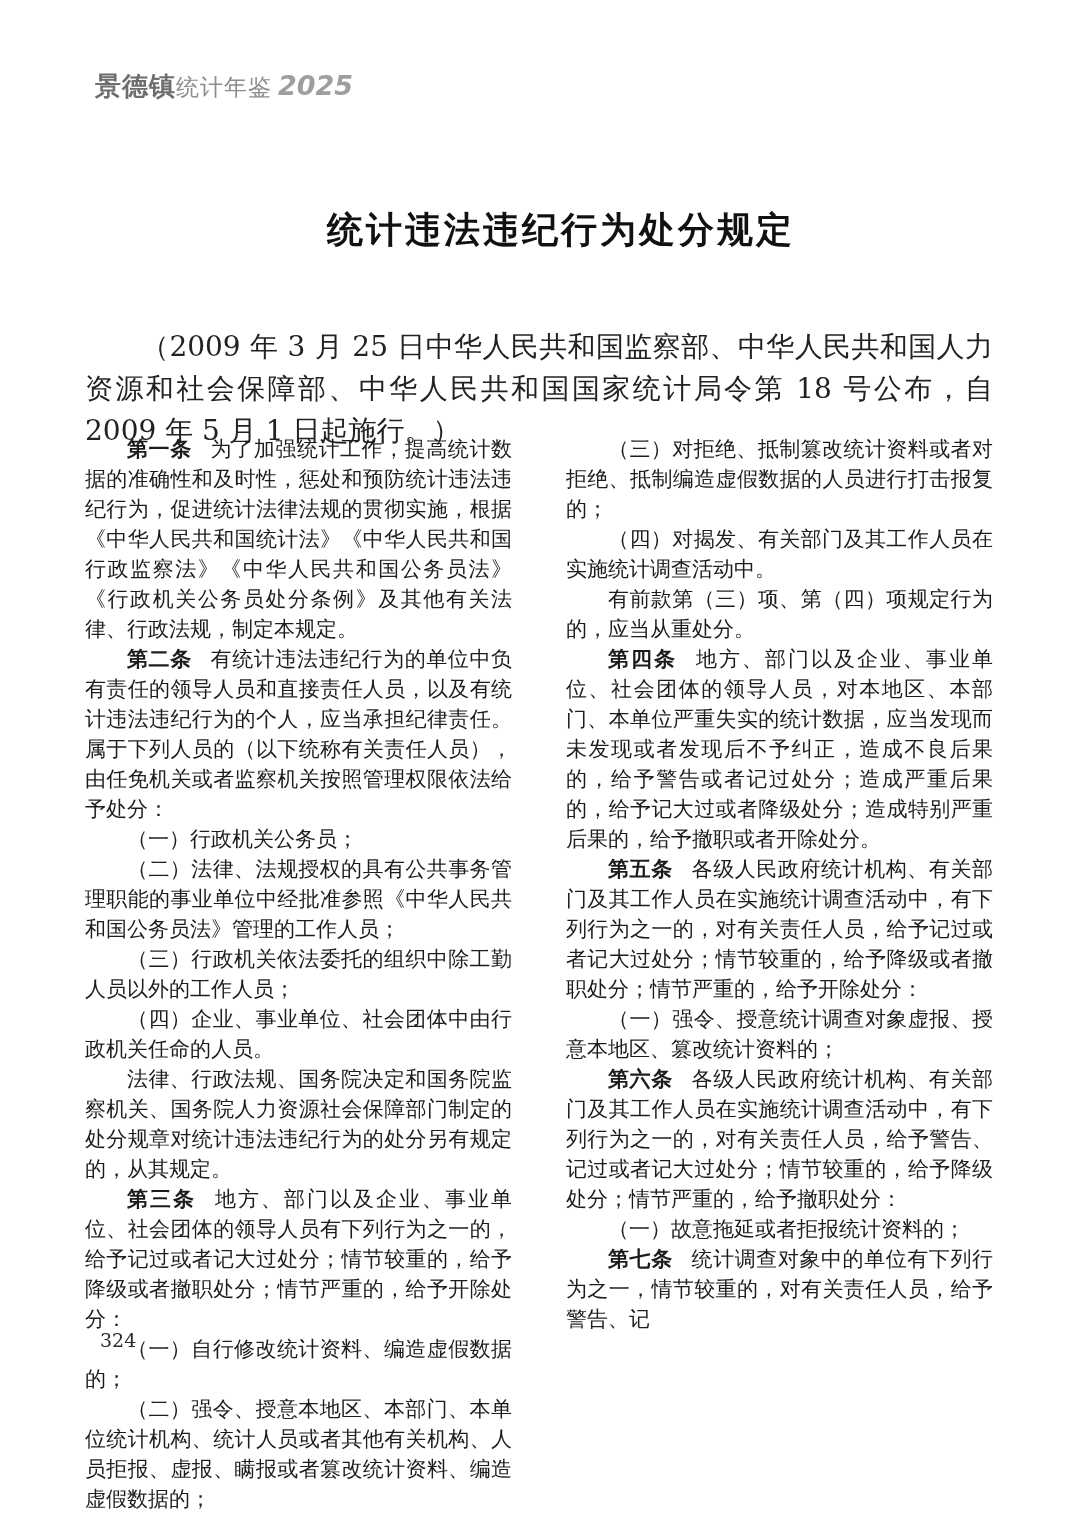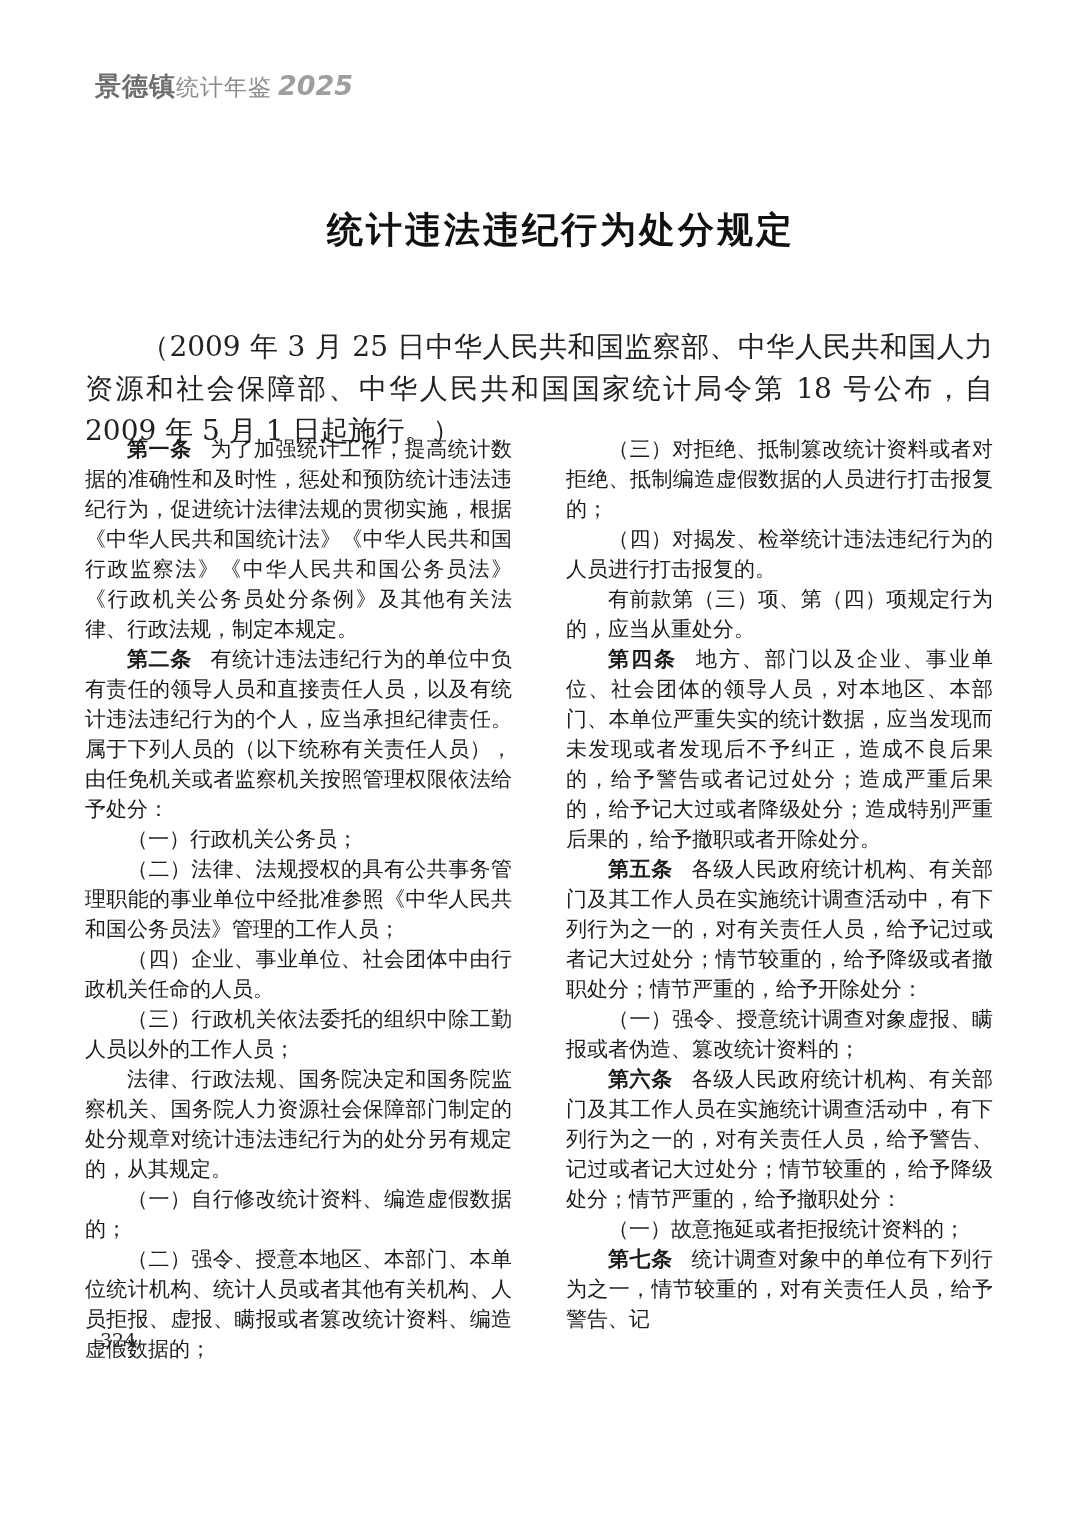--- a/index.html
+++ b/index.html
@@ -123,33 +123,34 @@
   <h1 class="doc-title">统计违法违纪行为处分规定</h1>
 
   <p class="intro">（2009 年 3 月 25 日中华人民共和国监察部、中华人民共和国人力资源和社会保障部、中华人民共和国国家统计局令第 18 号公布，自 2009 年 5 月 1 日起施行。）</p>
 
   <div class="columns">
     <div class="col" id="col-left">
         <p class="para"><span class="lead">第一条</span>为了加强统计工作，提高统计数据的准确性和及时性，惩处和预防统计违法违纪行为，促进统计法律法规的贯彻实施，根据《中华人民共和国统计法》《中华人民共和国行政监察法》《中华人民共和国公务员法》《行政机关公务员处分条例》及其他有关法律、行政法规，制定本规定。</p>
         <p class="para"><span class="lead">第二条</span>有统计违法违纪行为的单位中负有责任的领导人员和直接责任人员，以及有统计违法违纪行为的个人，应当承担纪律责任。属于下列人员的（以下统称有关责任人员），由任免机关或者监察机关按照管理权限依法给予处分：</p>
         <p class="para">（一）行政机关公务员；</p>
         <p class="para">（二）法律、法规授权的具有公共事务管理职能的事业单位中经批准参照《中华人民共和国公务员法》管理的工作人员；</p>
+        <p class="para">（三）行政机关依法委托的组织中除工勤人员以外的工作人员；</p>
         <p class="para">（四）企业、事业单位、社会团体中由行政机关任命的人员。</p>
-        <p class="para">（三）行政机关依法委托的组织中除工勤人员以外的工作人员；</p>
         <p class="para">法律、行政法规、国务院决定和国务院监察机关、国务院人力资源社会保障部门制定的处分规章对统计违法违纪行为的处分另有规定的，从其规定。</p>
+        <p class="para"><span class="lead">第三条</span>地方、部门以及企业、事业单位、社会团体的领导人员有下列行为之一的，给予记过或者记大过处分；情节较重的，给予降级或者撤职处分；情节严重的，给予开除处分：</p>
         <p class="para">（一）自行修改统计资料、编造虚假数据的；</p>
         <p class="para">（二）强令、授意本地区、本部门、本单位统计机构、统计人员或者其他有关机构、人员拒报、虚报、瞒报或者篡改统计资料、编造虚假数据的；</p>
       </div>
     <div class="col" id="col-right">
         <p class="para">（三）对拒绝、抵制篡改统计资料或者对拒绝、抵制编造虚假数据的人员进行打击报复的；</p>
-        <p class="para">（四）对揭发、检举统计违法违纪行为的人员进行打击报复的。</p>
+        <p class="para">（四）对揭发、有关部门及其工作人员在实施统计调查活动中。</p>
         <p class="para">有前款第（三）项、第（四）项规定行为的，应当从重处分。</p>
         <p class="para"><span class="lead">第四条</span>地方、部门以及企业、事业单位、社会团体的领导人员，对本地区、本部门、本单位严重失实的统计数据，应当发现而未发现或者发现后不予纠正，造成不良后果的，给予警告或者记过处分；造成严重后果的，给予记大过或者降级处分；造成特别严重后果的，给予撤职或者开除处分。</p>
         <p class="para"><span class="lead">第五条</span>各级人民政府统计机构、有关部门及其工作人员在实施统计调查活动中，有下列行为之一的，对有关责任人员，给予记过或者记大过处分；情节较重的，给予降级或者撤职处分；情节严重的，给予开除处分：</p>
-        <p class="para">（一）强令、授意统计调查对象虚报、瞒报或者伪造、篡改统计资料的；</p>
+        <p class="para">（一）强令、授意统计调查对象虚报、授意本地区、篡改统计资料的；</p>
         <p class="para"><span class="lead">第六条</span>各级人民政府统计机构、有关部门及其工作人员在实施统计调查活动中，有下列行为之一的，对有关责任人员，给予警告、记过或者记大过处分；情节较重的，给予降级处分；情节严重的，给予撤职处分：</p>
         <p class="para">（一）故意拖延或者拒报统计资料的；</p>
         <p class="para"><span class="lead">第七条</span>统计调查对象中的单位有下列行为之一，情节较重的，对有关责任人员，给予警告、记</p>
       </div>
   </div>
 
   <div class="page-number">324</div>
 
 </div>
 

